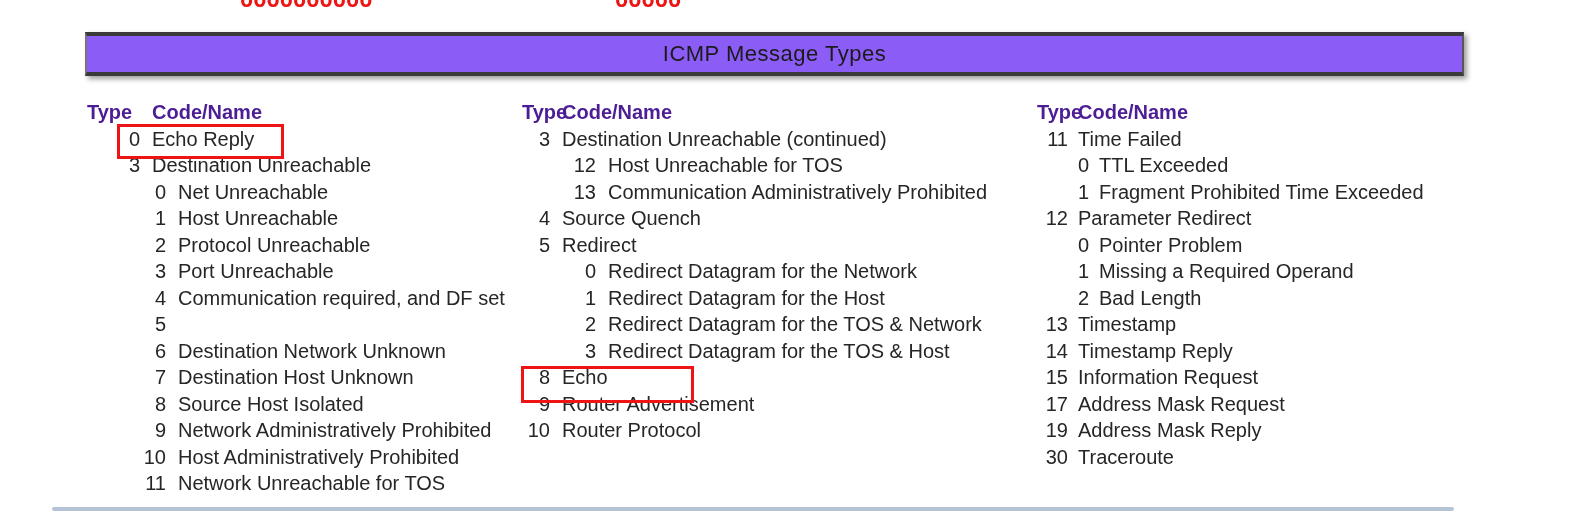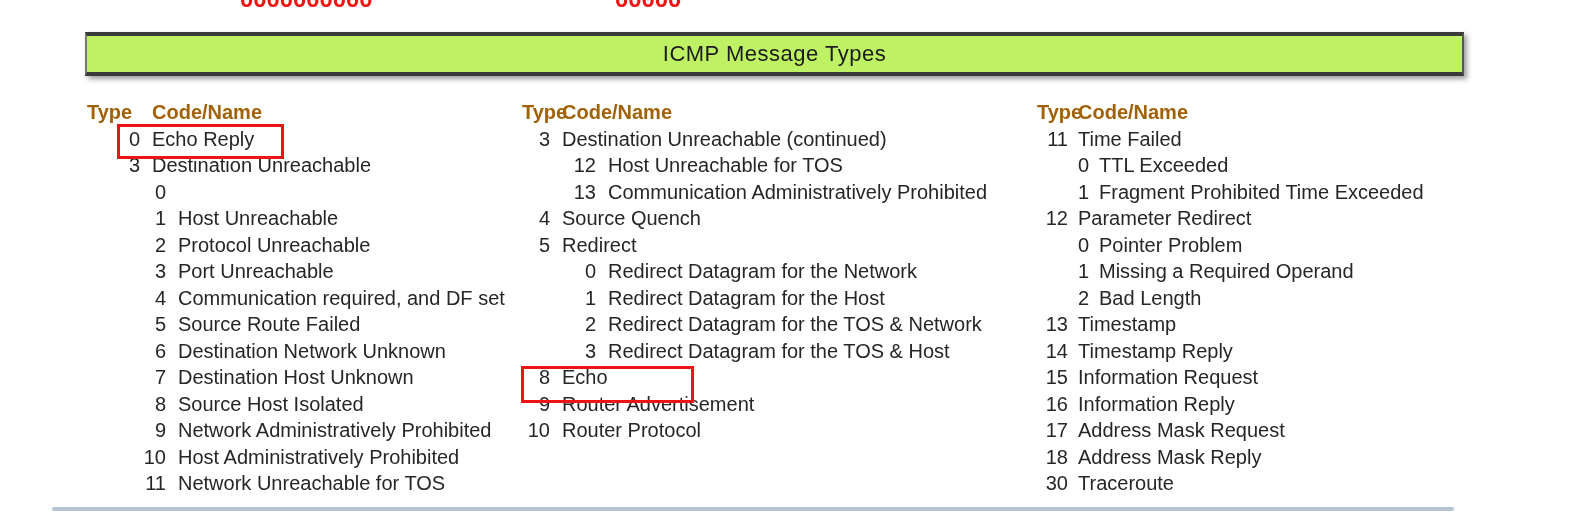--- a/index.html
+++ b/index.html
@@ -14,41 +14,41 @@
     font-family:"DejaVu Sans Mono",monospace;font-weight:bold;font-size:22px;
     color:#ee1414;
   }
   .squiggle span{display:block;margin-top:-13px;letter-spacing:0px;}
   #sq1{left:240px;width:137px;}
   #sq2{left:615px;width:68px;}
 
   
   .title-box{
     position:absolute;left:85px;top:32px;width:1375px;height:36px;
-    background:#bef264;
+    background:#8b5cf6;
     border-top:4px solid #3a3a3a;border-bottom:4px solid #3a3a3a;
     border-left:2px solid #767676;border-right:2px solid #565656;
     box-shadow:3px 3px 5px rgba(40,40,40,.45);
     display:flex;align-items:center;justify-content:center;
   }
   .title-text{font-size:22px;color:#1b1b1b;letter-spacing:.5px;}
 
   
   .col{
     position:absolute;top:99px;
     font-size:20px;line-height:26.5px;color:#262626;white-space:nowrap;
   }
   .col1{left:85px; --numw:55px;--gap:12px;--indent:26px;}
   .col2{left:520px;--numw:30px;--gap:12px;--indent:46px;}
   .col3{left:1035px;--numw:33px;--gap:10px;--indent:21px;}
   .row{display:flex;}
   .row .num{flex:none;width:var(--numw);text-align:right;}
   .row .name{margin-left:var(--gap);}
   .row.l2{margin-left:var(--indent);}
-  .hrow{position:relative;font-weight:bold;color:#a16207;text-align:center;}
+  .hrow{position:relative;font-weight:bold;color:#4c1d95;text-align:center;}
   .hrow .htype{margin-left:2px;}
   .hrow .hname{position:absolute;left:calc(var(--numw) + var(--gap));top:0;}
 
   
   .hl-frame{position:absolute;border:3px solid #ee1414;background:transparent;}
   #hl1{left:117px;top:124px;width:161px;height:29px;}
   #hl2{left:521px;top:366px;width:167px;height:31px;}
 
   
   #divider{
@@ -79,40 +79,40 @@
       <div class="row hl">
         <span class="num">0</span>
         <span class="name">Echo Reply</span>
       </div>
       <div class="row">
         <span class="num">3</span>
         <span class="name">Destination Unreachable</span>
       </div>
       <div class="row l2">
         <span class="num">0</span>
+        <span class="name">Net Unreachable</span>
       </div>
       <div class="row l2">
         <span class="num">1</span>
         <span class="name">Host Unreachable</span>
       </div>
       <div class="row l2">
         <span class="num">2</span>
         <span class="name">Protocol Unreachable</span>
       </div>
       <div class="row l2">
         <span class="num">3</span>
         <span class="name">Port Unreachable</span>
       </div>
       <div class="row l2">
         <span class="num">4</span>
         <span class="name">Communication required, and DF set</span>
       </div>
       <div class="row l2">
         <span class="num">5</span>
-        <span class="name">Source Route Failed</span>
       </div>
       <div class="row l2">
         <span class="num">6</span>
         <span class="name">Destination Network Unknown</span>
       </div>
       <div class="row l2">
         <span class="num">7</span>
         <span class="name">Destination Host Unknown</span>
       </div>
       <div class="row l2">
@@ -225,29 +225,25 @@
       </div>
       <div class="row">
         <span class="num">14</span>
         <span class="name">Timestamp Reply</span>
       </div>
       <div class="row">
         <span class="num">15</span>
         <span class="name">Information Request</span>
       </div>
       <div class="row">
-        <span class="num">16</span>
-        <span class="name">Information Reply</span>
-      </div>
-      <div class="row">
         <span class="num">17</span>
         <span class="name">Address Mask Request</span>
       </div>
       <div class="row">
-        <span class="num">18</span>
+        <span class="num">19</span>
         <span class="name">Address Mask Reply</span>
       </div>
       <div class="row">
         <span class="num">30</span>
         <span class="name">Traceroute</span>
       </div>
     </div>
 </div>
 
 <div class="hl-frame" id="hl1" style="border-color: rgb(238, 20, 20);"></div>

